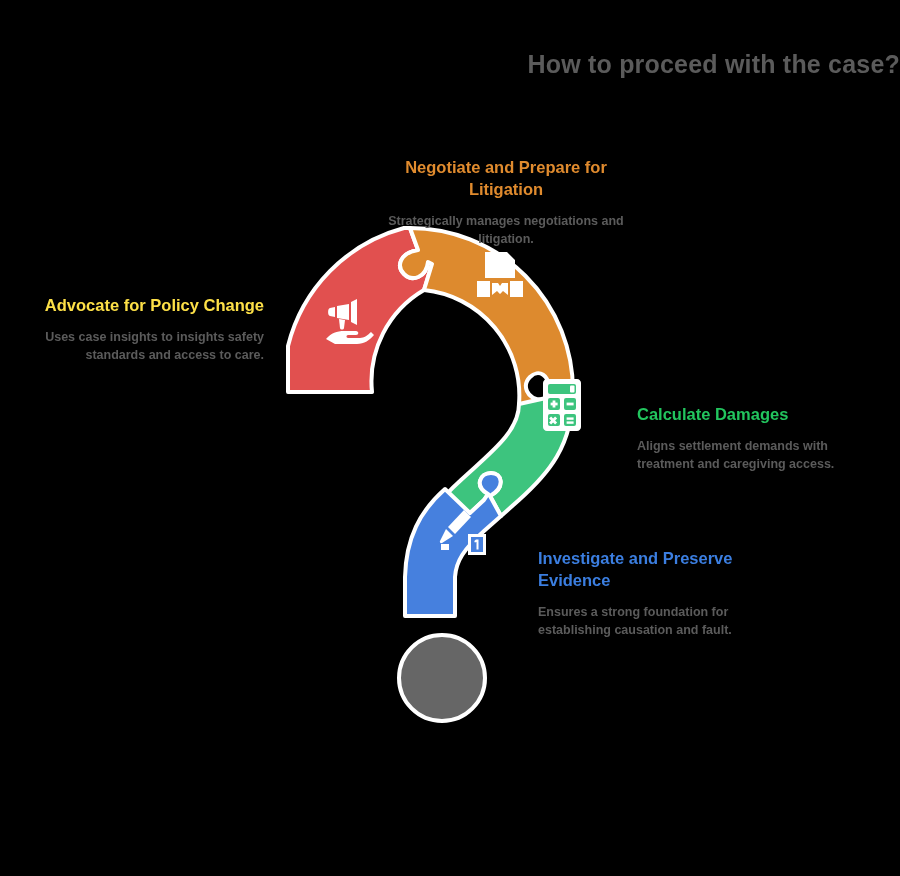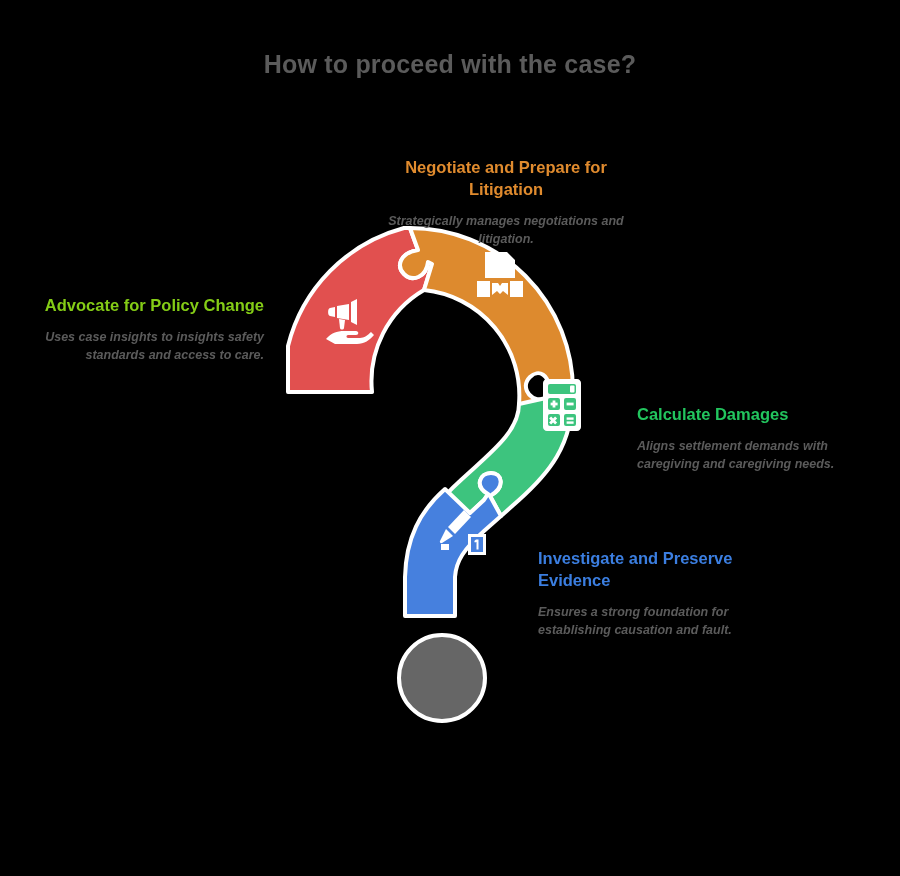--- a/index.html
+++ b/index.html
@@ -22,21 +22,21 @@
     width: 900px;
     height: 876px;
   }
 
   
   .page-title {
     position: absolute;
     left: 0;
     top: 50px;
     width: 900px;
-    text-align: center;
+    text-align: right;
     font-size: 25px;
     font-weight: bold;
     color: #5b5b5b;
     letter-spacing: 0.2px;
   }
 
   
   .callout {
     position: absolute;
     margin-top: 48px;
@@ -46,21 +46,20 @@
     font-weight: bold;
     line-height: 22px;
     margin: 0 0 12px 0;
   }
   .callout .c-desc {
     font-size: 12.5px;
     font-weight: bold;
     line-height: 18px;
     color: #5b5b5b;
     margin: 0;
-    font-style: italic;
   }
 
   
   #callout-negotiate {
     left: 378px;
     top: 108px;
     width: 256px;
     text-align: center;
   }
   #callout-negotiate .c-title { color: #E08B2E; }
@@ -222,27 +221,27 @@
 
     <circle cx="442" cy="678" r="43" fill="#666666" stroke="#ffffff" stroke-width="4"></circle>
   </svg>
 
   <div class="callout" id="callout-negotiate">
     <div class="c-title" style="color: rgb(224, 139, 46);">Negotiate and Prepare for Litigation</div>
     <div class="c-desc">Strategically manages negotiations and litigation.</div>
   </div>
 
   <div class="callout" id="callout-advocate">
-    <div class="c-title" style="color: #84cc16;">Advocate for Policy Change</div>
+    <div class="c-title" style="color: #fde047;">Advocate for Policy Change</div>
     <div class="c-desc">Uses case insights to insights safety standards and access to care.</div>
   </div>
 
   <div class="callout" id="callout-calculate">
     <div class="c-title" style="color: #22c55e;">Calculate Damages</div>
-    <div class="c-desc">Aligns settlement demands with caregiving and caregiving needs.</div>
+    <div class="c-desc">Aligns settlement demands with treatment and caregiving access.</div>
   </div>
 
   <div class="callout" id="callout-investigate">
     <div class="c-title" style="color: rgb(59, 126, 224);">Investigate and Preserve Evidence</div>
     <div class="c-desc">Ensures a strong foundation for establishing causation and fault.</div>
   </div>
 
 </div>
 
 </body></html>

